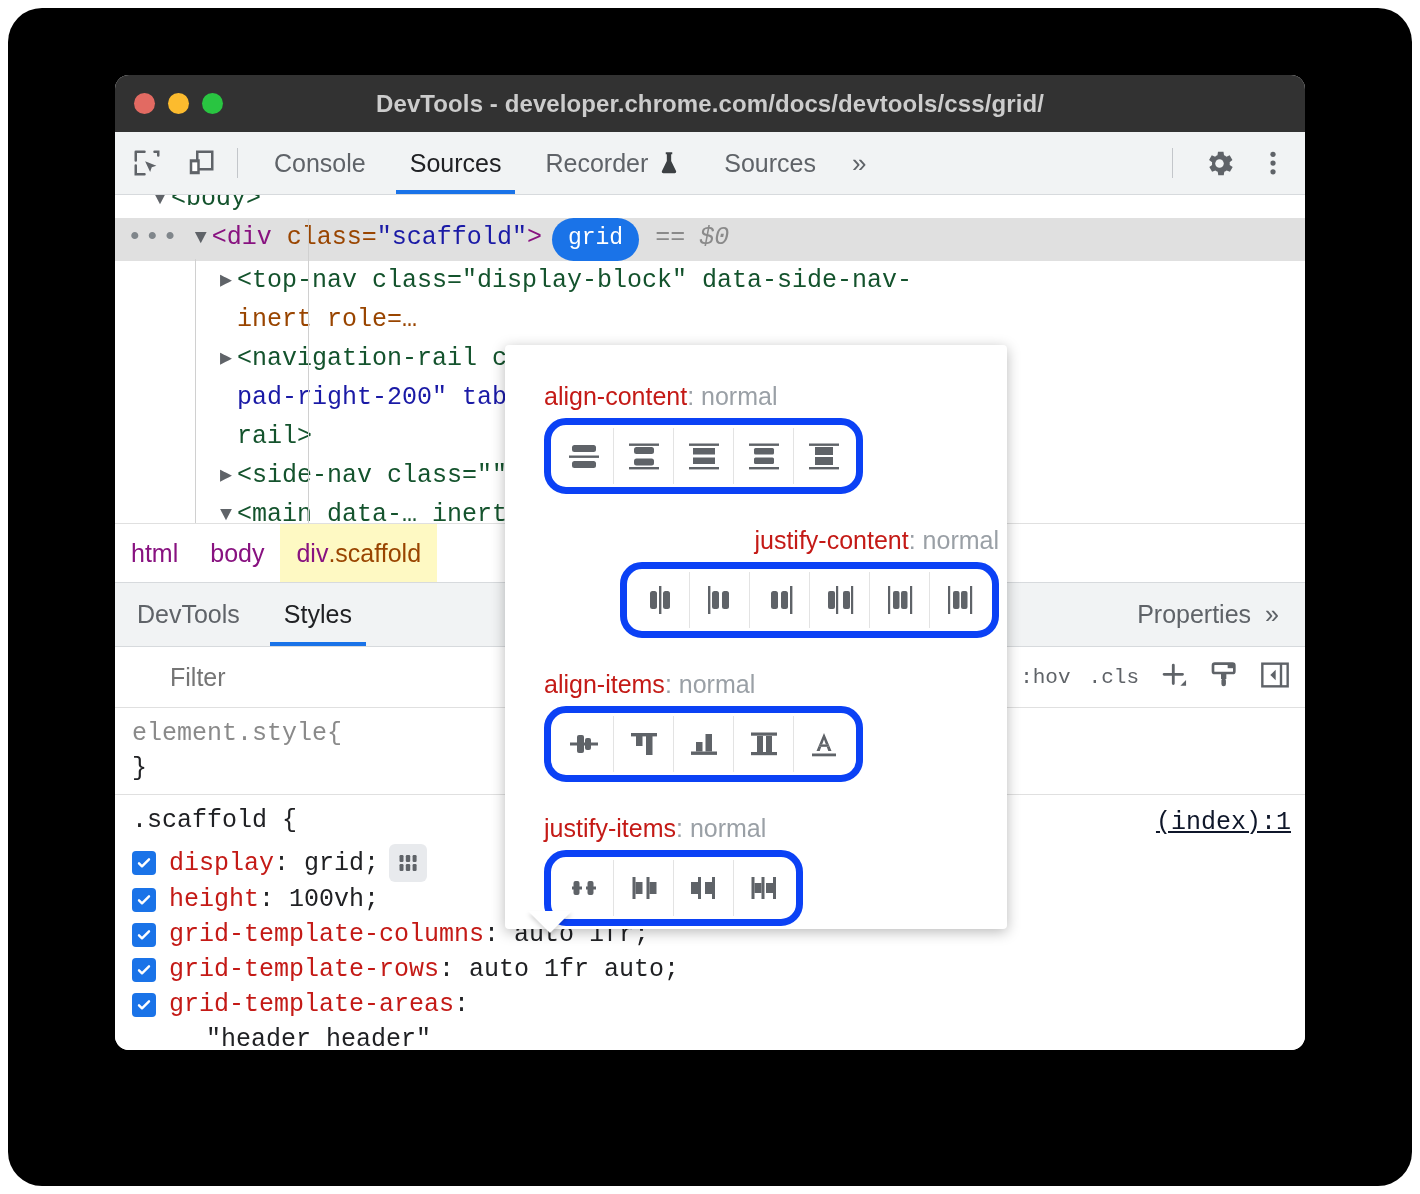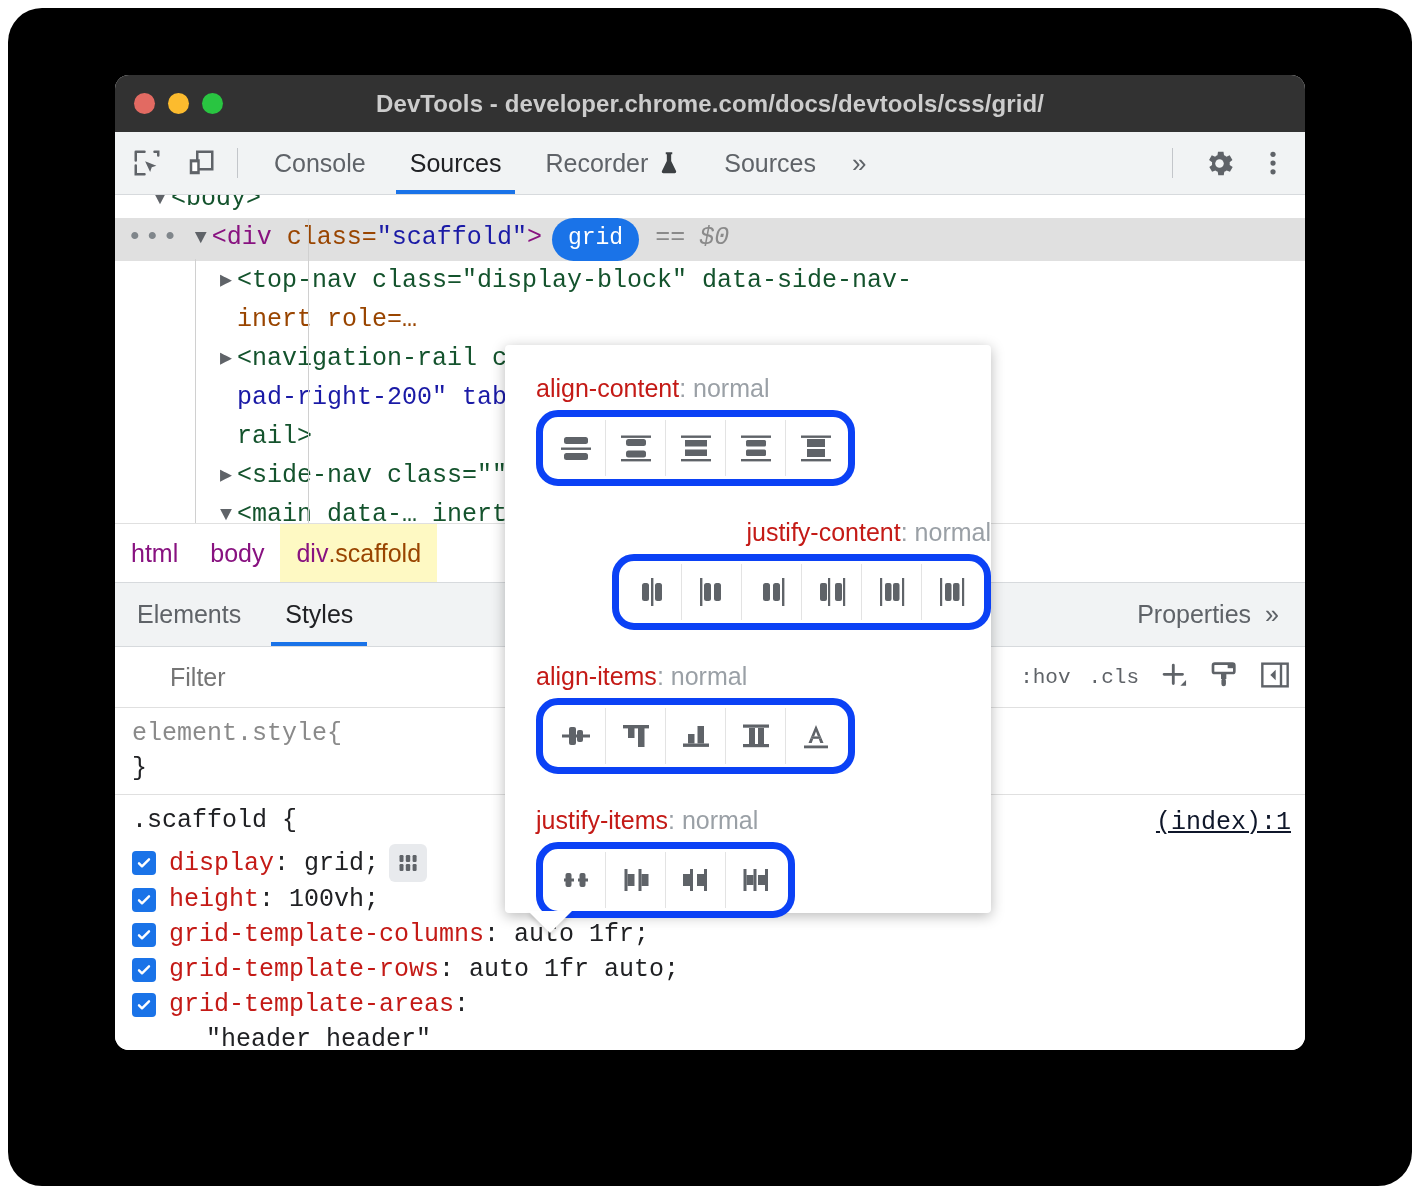--- a/index.html
+++ b/index.html
@@ -256,21 +256,21 @@
     vertical-align: middle;
   }
   
   .popup {
     position: absolute;
     left: 390px; top: 270px;
     width: 486px; height: 568px;
     background: #ffffff;
     border-radius: 4px;
     box-shadow: 0 3px 14px rgba(0,0,0,.28);
-    padding: 0;
+    padding: 8px;
     z-index: 40;
   }
   .popup-arrow {
     position: absolute;
     left: 413px; top: 836px;
     width: 0; height: 0;
     border-left: 22px solid transparent;
     border-right: 22px solid transparent;
     border-top: 22px solid #ffffff;
     z-index: 41;
@@ -421,21 +421,21 @@
         <span>body</span>
       </div>
       <div class="crumb active">
         <span>div</span>
           <span class="cls">.scaffold</span>
       </div>
     </div>
 
     <div class="panetabs">
       <div class="ptab">
-        <span>Elements</span>
+        <span>DevTools</span>
       </div>
       <div class="ptab active">
         <span>Styles</span>
       </div>
       <div class="ptab" style="margin-left:auto; padding-right:4px;">
         <span>Properties</span>
       </div>
       <div class="ptab" style="padding-left:10px; padding-right:26px;">
         <span>»</span>
       </div>

